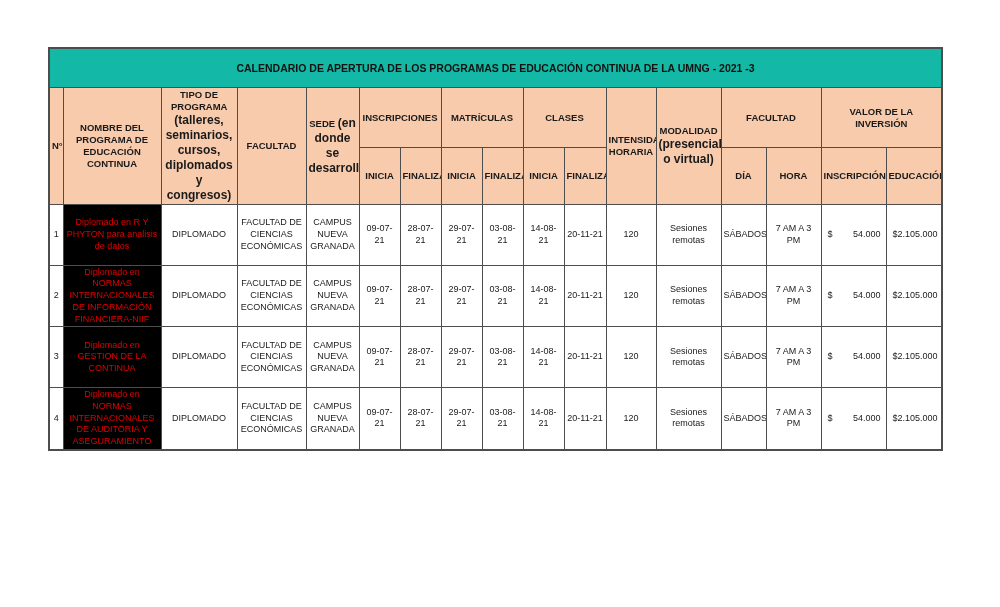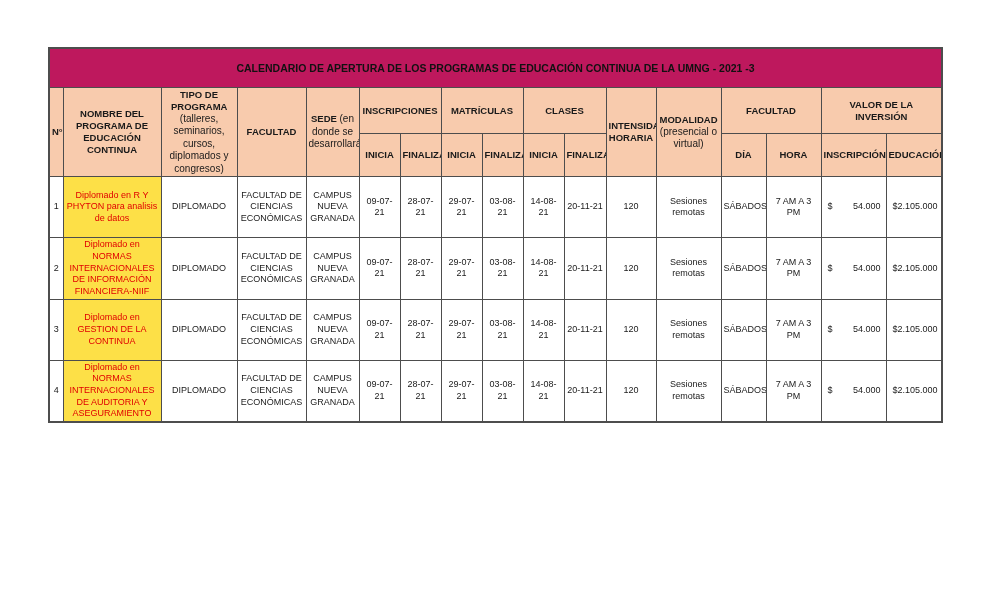--- a/index.html
+++ b/index.html
@@ -2,27 +2,27 @@
 <html><head>
 <meta charset="utf-8">
 <style>
   html,body{margin:0;padding:0;background:#ffffff;width:1000px;height:607px;
     font-family:"Liberation Sans", sans-serif;}
   .sheet{position:absolute;left:48px;top:47px;}
   table{border-collapse:collapse;table-layout:fixed;width:893px;}
   td,th{border:1px solid #4d4d4d;padding:1px 2px;text-align:center;vertical-align:middle;
     overflow:hidden;color:#1a1a1a;}
   table{border:2px solid #4d4d4d;}
-  .title-row td{background:#be185d;font-weight:bold;font-size:10.5px;height:36px;color:#111;}
+  .title-row td{background:#14b8a6;font-weight:bold;font-size:10.5px;height:36px;color:#111;}
   .hdr{background:#f8cbad;font-weight:bold;font-size:9.5px;line-height:1.25;}
-  .hdr .sub{font-weight:normal;font-size:10px;}
+  .hdr .sub{font-weight:bold;font-size:12px;}
   tr.group-row th{height:28px;}
   tr.sub-row th{height:26px;}
   tbody td{font-size:9px;height:58px;line-height:1.3;}
-  td.name-cell{background:#fde047;color:#e00000;}
+  td.name-cell{background:#000000;color:#e00000;}
   td.money{padding:0;}
   .money-wrap{display:flex;justify-content:space-between;align-items:center;
     padding:0 5px 0 6px;}
 </style>
 </head>
 <body>
 
 <div class="sheet">
   <table>
     <colgroup>

